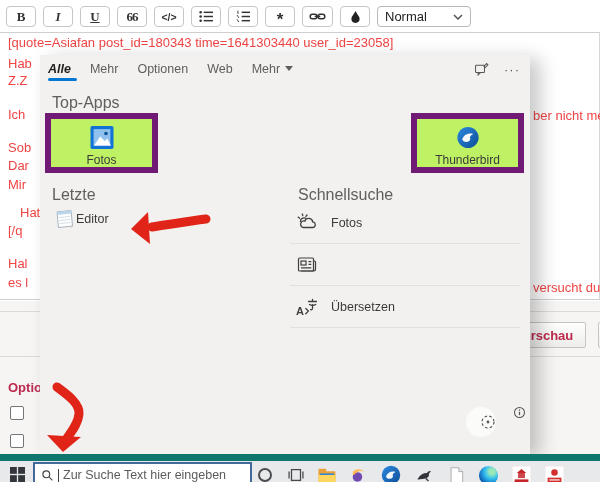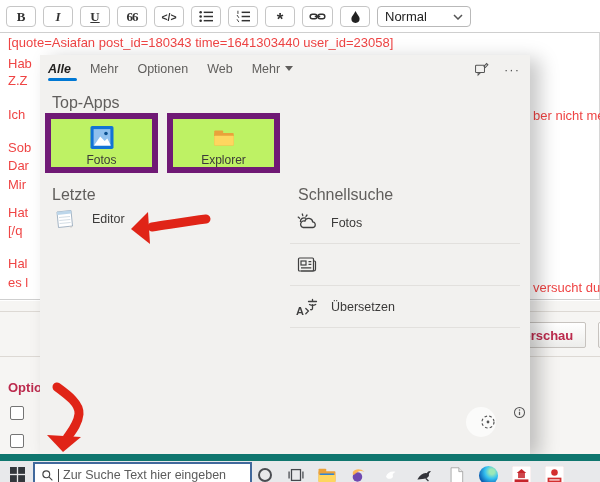--- a/index.html
+++ b/index.html
@@ -53,21 +53,21 @@
   .panel-top-icons { position:absolute; top:6px; right:10px; display:flex; gap:14px; align-items:center; color:#555; }
   .section-label { position:absolute; font-size:16px; color:#605e5c; }
 
   .tile {
     position:absolute; top:58px; width:113px; height:60px; background:#bef264; border:6px solid #701a75;
     display:flex; flex-direction:column; align-items:center; justify-content:flex-start; padding-top:7px; cursor:pointer;
   }
   .tile .icon26 { width:26px; height:26px; }
   .tile .tile-label { margin-top:4px; font-size:12px; color:#3b3a39; }
 
-  .recent-item { position:absolute; left:12px; top:152px; display:flex; align-items:center; gap:16px; cursor:pointer; }
+  .recent-item { position:absolute; left:12px; top:152px; display:flex; align-items:center; gap:0; cursor:pointer; }
   .qs-item { position:absolute; left:250px; width:230px; height:41px; display:flex; align-items:center; gap:12px; cursor:pointer; }
   .qs-divider { position:absolute; left:250px; width:230px; height:1px; background:#e2e0dd; }
   .qs-icon { width:24px; height:24px; margin-left:5px; flex:0 0 auto; }
 
   .panel-bottom-icons { position:absolute; right:0; bottom:0; width:80px; height:50px; }
   .halo { position:absolute; left:-12px; top:-5px; width:30px; height:30px; border-radius:50%; background:#fbfbfa; }
 
   
   .taskbar {
     position:absolute; left:0; top:454px; width:600px; height:44px; background:#e8e9eb;
@@ -150,21 +150,21 @@
 </div>
 
 <div class="textarea">
   <span class="ta-line" style="left:8px;top:2px">[quote=Asiafan post_id=180343 time=1641303440 user_id=23058]</span>
   <span class="ta-line" style="left:8px;top:23px">Hab</span>
   <span class="ta-line" style="left:8px;top:40px">Z.Z</span>
   <span class="ta-line" style="left:8px;top:74px">Ich</span>
   <span class="ta-line" style="left:8px;top:107px">Sob</span>
   <span class="ta-line" style="left:8px;top:125px">Dar</span>
   <span class="ta-line" style="left:8px;top:144px">Mir</span>
-  <span class="ta-line" style="left:8px;top:172px">Hat</span>
+  <span class="ta-line" style="left:20px;top:172px">Hat</span>
   <span class="ta-line" style="left:8px;top:190px">[/q</span>
   <span class="ta-line" style="left:8px;top:223px">Hal</span>
   <span class="ta-line" style="left:8px;top:242px">es l</span>
   <span class="ta-line" style="left:533px;top:75px">ber nicht me</span>
   <span class="ta-line" style="left:533px;top:247px">versucht du</span>
 </div>
 
 <div class="lower-page"></div>
 <div class="divider" style="top:311px"></div>
 <div class="divider" style="top:356px"></div>
@@ -205,27 +205,32 @@
 
   <div class="tile" style="left:5px">
     <svg class="icon26" viewBox="0 0 26 26">
       <rect width="26" height="26" rx="2" fill="#1273d6"></rect>
         <rect x="3.5" y="3.5" width="19" height="19" fill="#8fc0ee"></rect>
       <circle cx="17.5" cy="8.5" r="2" fill="#0b4f8f"></circle>
         <path d="M4 22l7-10 5 5 3-3 4 8z" fill="#fff"></path>
     </svg>
     <span class="tile-label">Fotos</span>
   </div>
-  <div class="tile" style="left:127px">
+  <div class="tile" style="left:371px">
     <svg class="icon26" viewBox="0 0 26 26">
-      <rect x="2" y="5" width="10" height="7" rx="1" fill="#e9a23b"></rect>
-        <rect x="2" y="8" width="22" height="14" rx="1" fill="#e9a23b"></rect>
-      <rect x="2" y="11" width="22" height="11" rx="1" fill="#fed65f"></rect>
-    </svg>
-    <span class="tile-label">Explorer</span>
+      <defs>
+          <linearGradient id="tbg" x1="0" y1="0" x2="1" y2="1">
+        <stop offset="0%" stop-color="#2c89e0"></stop>
+            <stop offset="100%" stop-color="#0d4e96"></stop>
+      </linearGradient>
+        </defs>
+      <circle cx="13" cy="13" r="12" fill="url(#tbg)"></circle>
+      <path d="M6.5 15c1.5-4.5 6-7.5 12.5-6-2.2 1-3.4 2.2-3.9 3.9 1.6 2.8-1.2 5.6-5.6 5-1.2-.2-2.4-1.3-3-2.9z" fill="#fff" opacity="0.95"></path>
+    </svg>
+    <span class="tile-label">Thunderbird</span>
   </div>
 
   <div class="section-label" style="left:12px;top:131px">Letzte</div>
 
   <div class="recent-item">
     <svg width="24" height="24" viewBox="0 0 24 24">
       <path d="M5 5L19 3.5 20.5 19 6.5 20.5z" fill="#fff" stroke="#8fa3b8" stroke-width="0.8"></path>
       <path d="M5 5L19 3.5l.3 3L5.3 8z" fill="#bcd6ea"></path>
       <path d="M7 10.5l11-1M7.3 13.5l11-1M7.6 16.5l11-1" stroke="#c8d4de" stroke-width="0.8"></path>
       <path d="M16.5 19.6l4-.6-1.2 1.8z" fill="#c9c9c9"></path>

